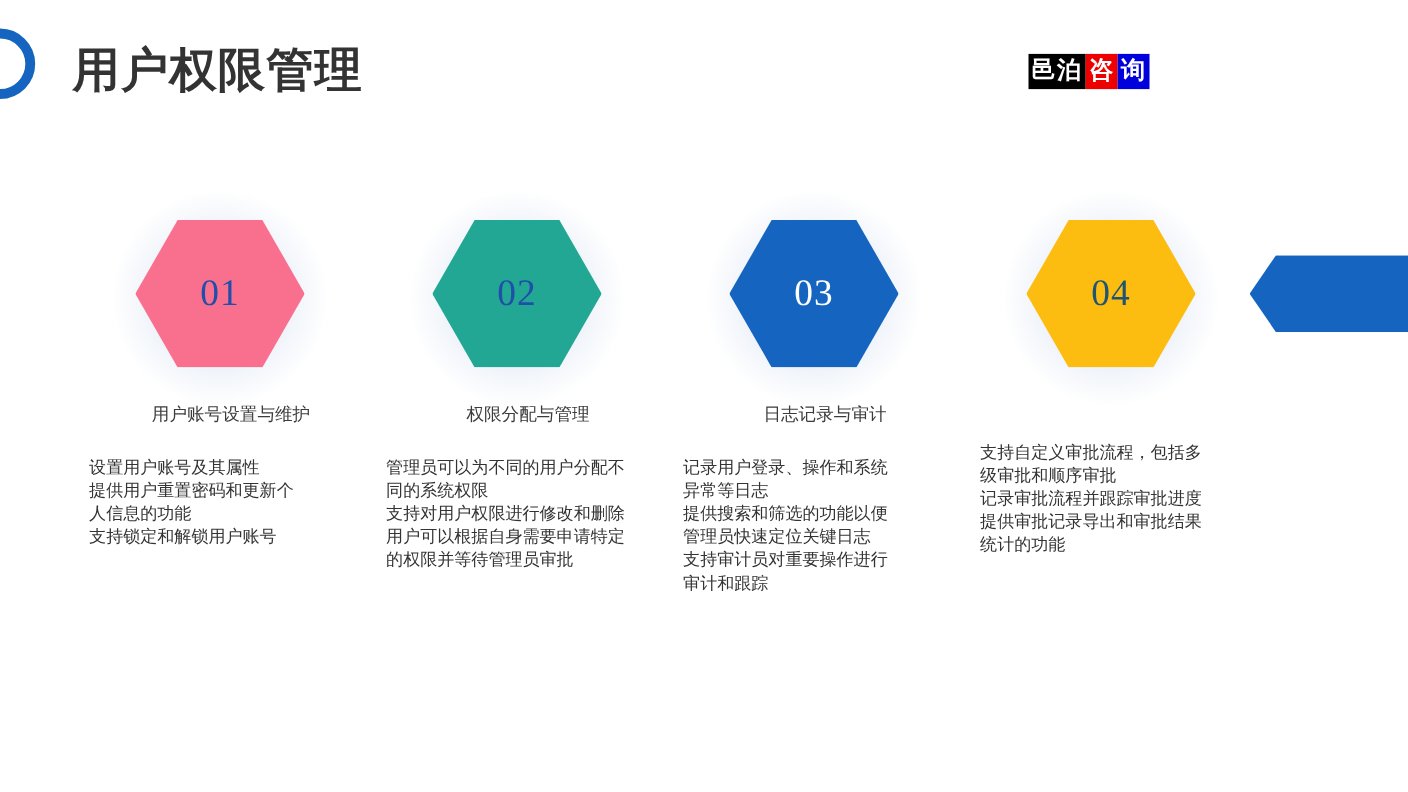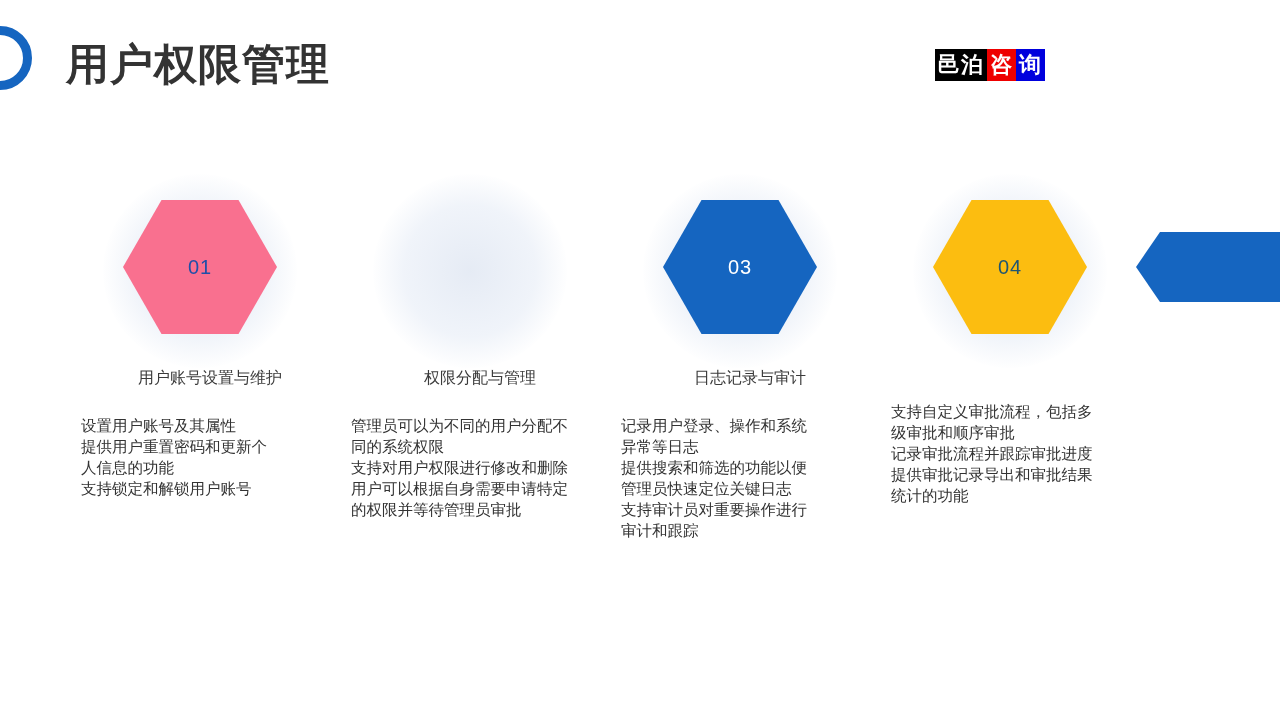--- a/index.html
+++ b/index.html
@@ -103,22 +103,22 @@
     left: 48px;
     top: 40px;
     width: 154px;
     height: 134px;
     clip-path: polygon(25% 0%, 75% 0%, 100% 50%, 75% 100%, 25% 100%, 0% 50%);
     display: flex;
     align-items: center;
     justify-content: center;
   }
   .hex-num {
-    font-family: Liberation Sans, sans-serif;
-    font-size: 20px;
+    font-family: Liberation Serif, serif;
+    font-size: 34px;
     line-height: 30px;
     letter-spacing: 1px;
   }
 
   .step-heading {
     text-align: center;
     font-size: 16px;
     font-weight: normal;
     color: #3b3b3b;
     line-height: 22px;
@@ -172,20 +172,23 @@
     <div class="step-heading">用户账号设置与维护</div>
     <div class="step-body">设置用户账号及其属性
 提供用户重置密码和更新个
 人信息的功能
 支持锁定和解锁用户账号</div>
   </div>
 
   <div class="step">
     <div class="hex-zone">
       <div class="hex-glow"></div>
+      <div class="hex" style="background: rgb(33, 167, 147);">
+        <span class="hex-num" style="color: rgb(31, 79, 168);">02</span>
+      </div>
     </div>
     <div class="step-heading">权限分配与管理</div>
     <div class="step-body">管理员可以为不同的用户分配不
 同的系统权限
 支持对用户权限进行修改和删除
 用户可以根据自身需要申请特定
 的权限并等待管理员审批</div>
   </div>
 
   <div class="step">

